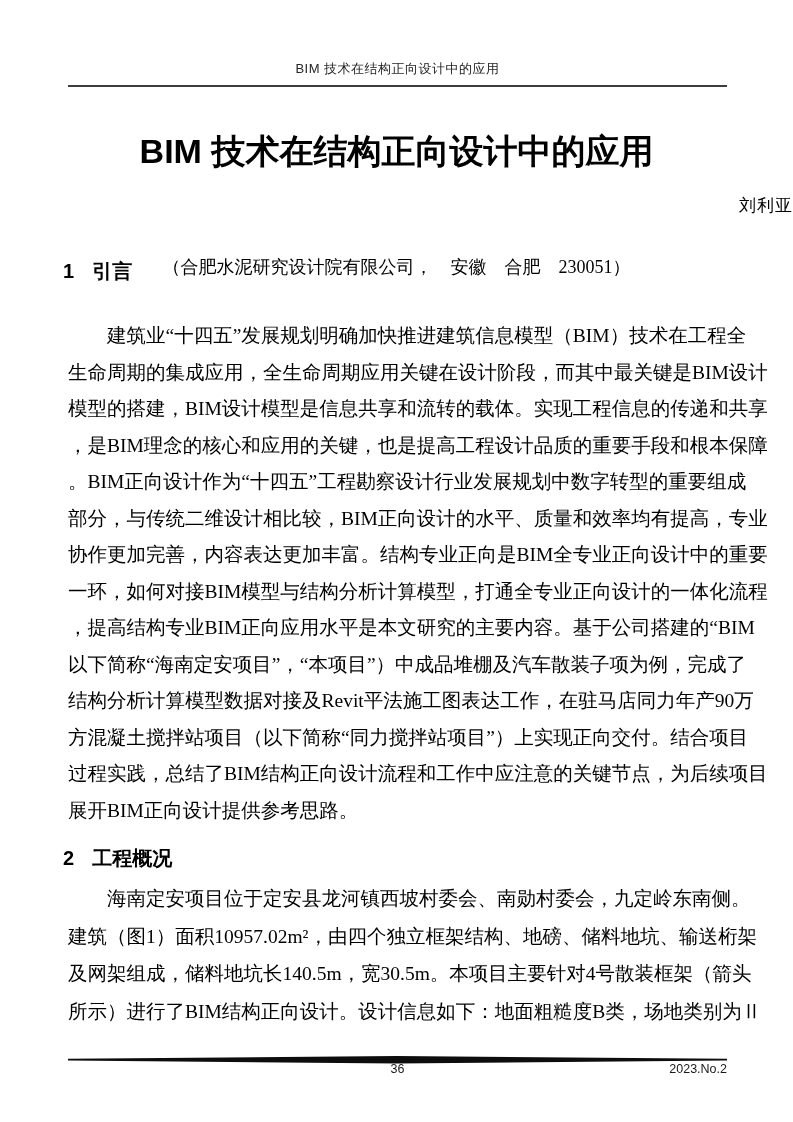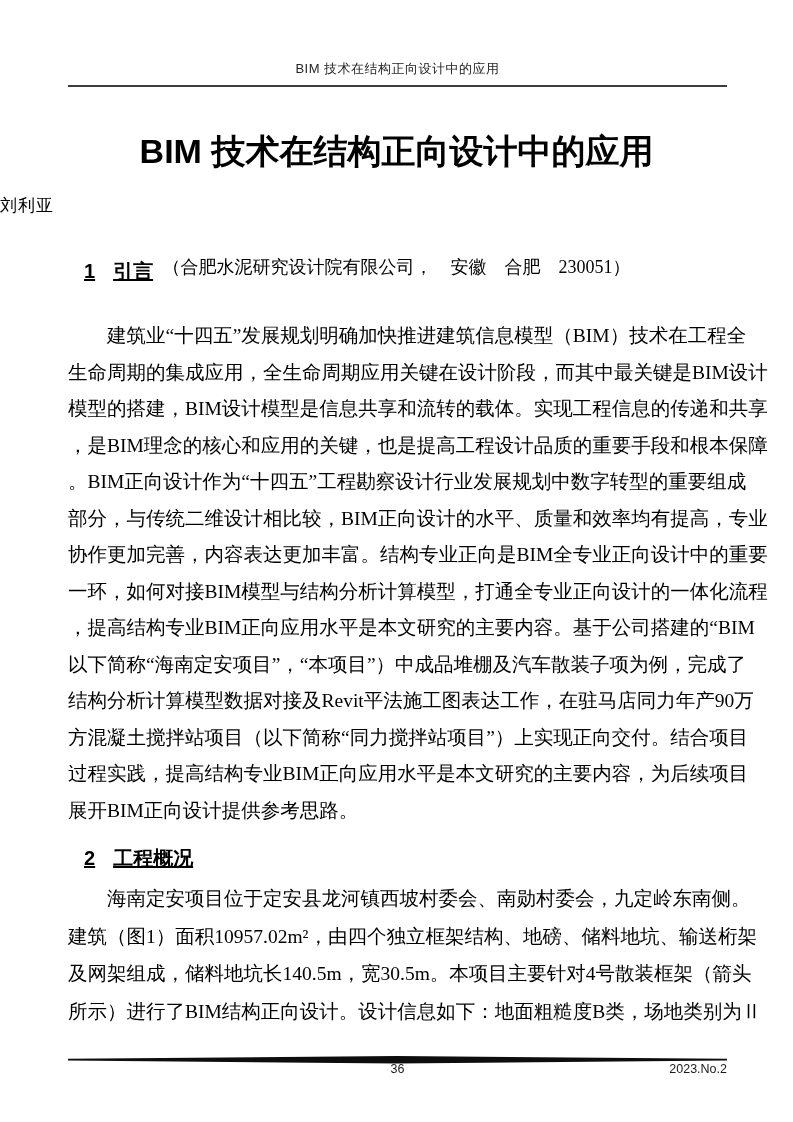--- a/index.html
+++ b/index.html
@@ -33,36 +33,36 @@
   
   .paper-title {
     left: 0; top: 126px; width: 793px; height: 50px;
     text-align: center;
     font-family: "Liberation Sans", sans-serif;
     font-weight: bold;
     font-size: 34px; line-height: 50px; color: #000;
   }
   .author {
     left: 0; top: 194px; width: 793px; height: 24px;
-    text-align: left;
+    text-align: right;
     font-size: 17px; line-height: 24px;
     letter-spacing: 1px;
   }
   .affiliation {
     left: 0; top: 220px; width: 793px; height: 26px;
     text-align: center;
     font-size: 18px; line-height: 26px; margin-top: 34px;
   }
 
   
   .section-heading {
-    left: 84px; width: 659px; height: 32px;
+    left: 63px; width: 659px; height: 32px;
     font-family: "Liberation Sans", sans-serif;
     font-weight: bold;
-    font-size: 20px; line-height: 32px; color: #000; text-decoration: underline;
+    font-size: 20px; line-height: 32px; color: #000;
   }
   .section-heading .sec-num { margin-right: 18px; }
   .heading-1 { top: 255px; }
   .heading-2 { top: 842px; }
 
   
   .para {
     left: 68px; width: 659px;
   }
   .para-1 { top: 298px; margin-top: 20px; }
@@ -115,21 +115,21 @@
   <div class="line">模型的搭建，BIM设计模型是信息共享和流转的载体。实现工程信息的传递和共享</div>
   <div class="line">，是BIM理念的核心和应用的关键，也是提高工程设计品质的重要手段和根本保障</div>
   <div class="line">。BIM正向设计作为“十四五”工程勘察设计行业发展规划中数字转型的重要组成</div>
   <div class="line">部分，与传统二维设计相比较，BIM正向设计的水平、质量和效率均有提高，专业</div>
   <div class="line">协作更加完善，内容表达更加丰富。结构专业正向是BIM全专业正向设计中的重要</div>
   <div class="line">一环，如何对接BIM模型与结构分析计算模型，打通全专业正向设计的一体化流程</div>
   <div class="line">，提高结构专业BIM正向应用水平是本文研究的主要内容。基于公司搭建的“BIM</div>
   <div class="line">以下简称“海南定安项目”，“本项目”）中成品堆棚及汽车散装子项为例，完成了</div>
   <div class="line">结构分析计算模型数据对接及Revit平法施工图表达工作，在驻马店同力年产90万</div>
   <div class="line">方混凝土搅拌站项目（以下简称“同力搅拌站项目”）上实现正向交付。结合项目</div>
-  <div class="line">过程实践，提高结构专业BIM正向应用水平是本文研究的主要内容，为后续项目</div>
+  <div class="line">过程实践，总结了BIM结构正向设计流程和工作中应注意的关键节点，为后续项目</div>
   <div class="line last">展开BIM正向设计提供参考思路。</div>
 </div>
 
 <div class="abs section-heading heading-2">
   <span class="sec-num">2</span><span>工程概况</span>
 </div>
 <div class="abs para para-2">
   <div class="line indent">海南定安项目位于定安县龙河镇西坡村委会、南勋村委会，九定岭东南侧。</div>
   <div class="line">建筑（图1）面积10957.02m²，由四个独立框架结构、地磅、储料地坑、输送桁架</div>
   <div class="line">及网架组成，储料地坑长140.5m，宽30.5m。本项目主要针对4号散装框架（箭头</div>

